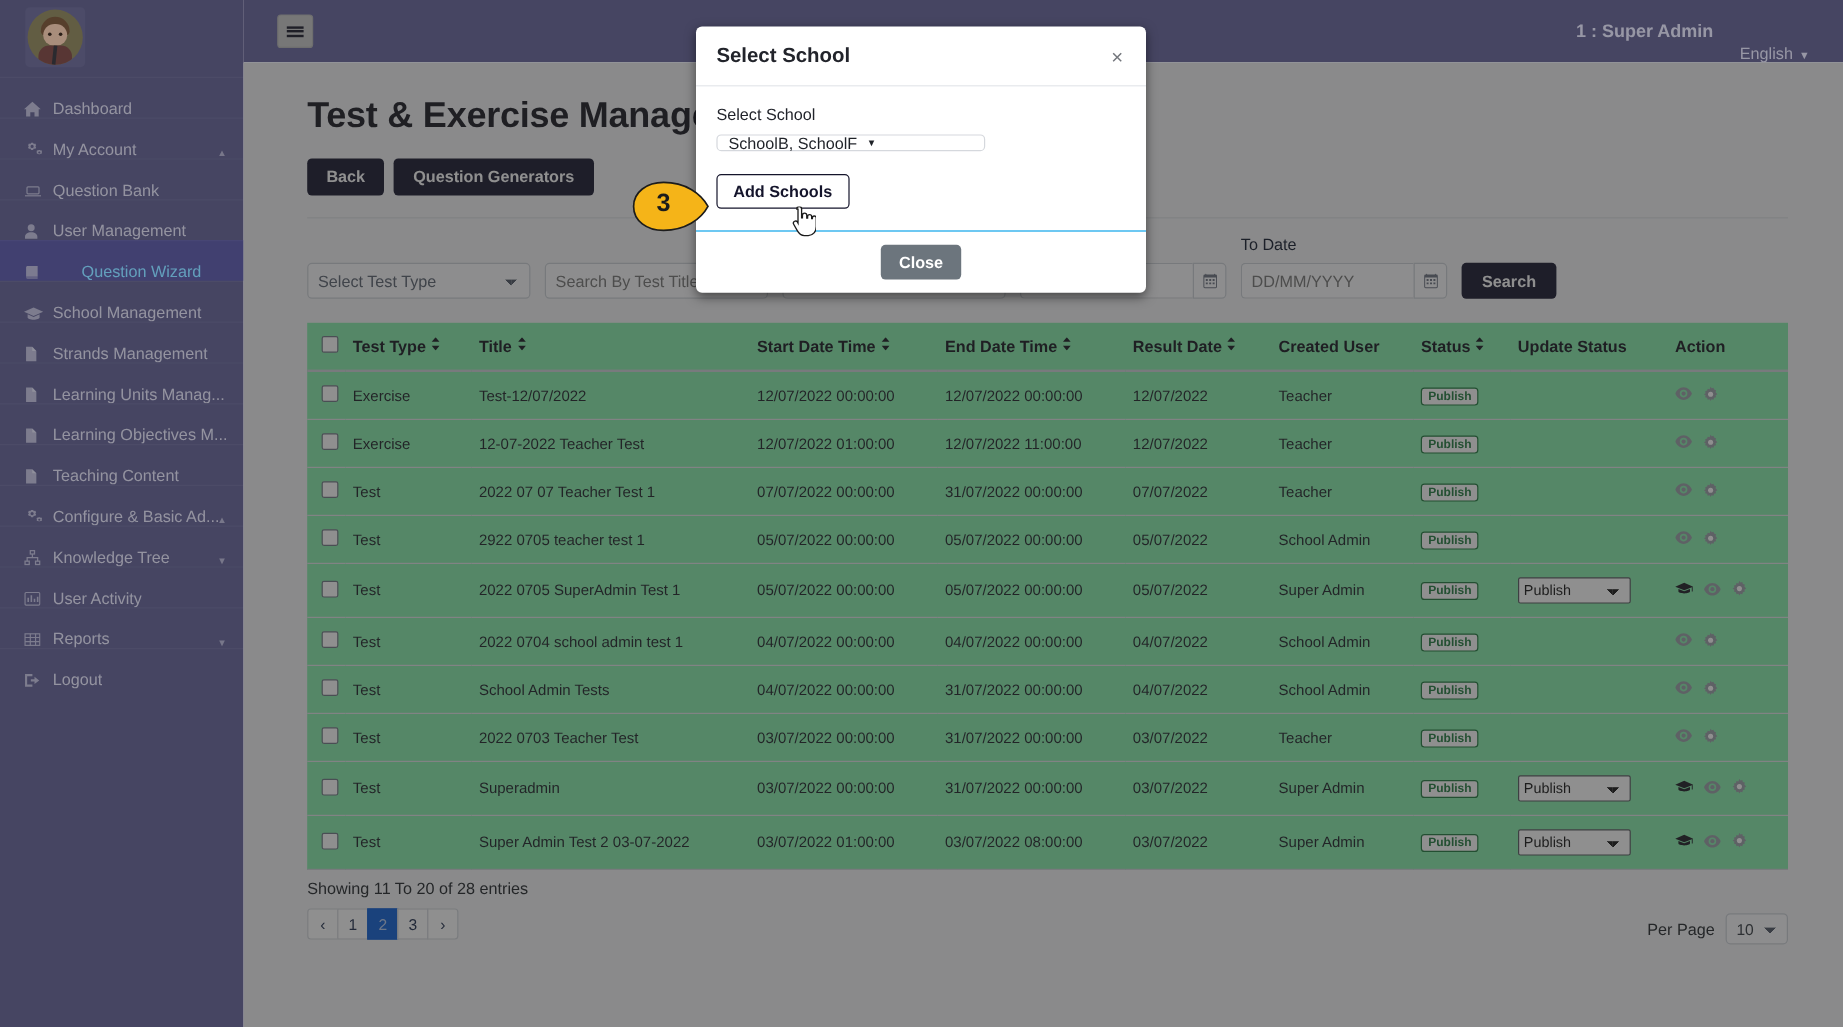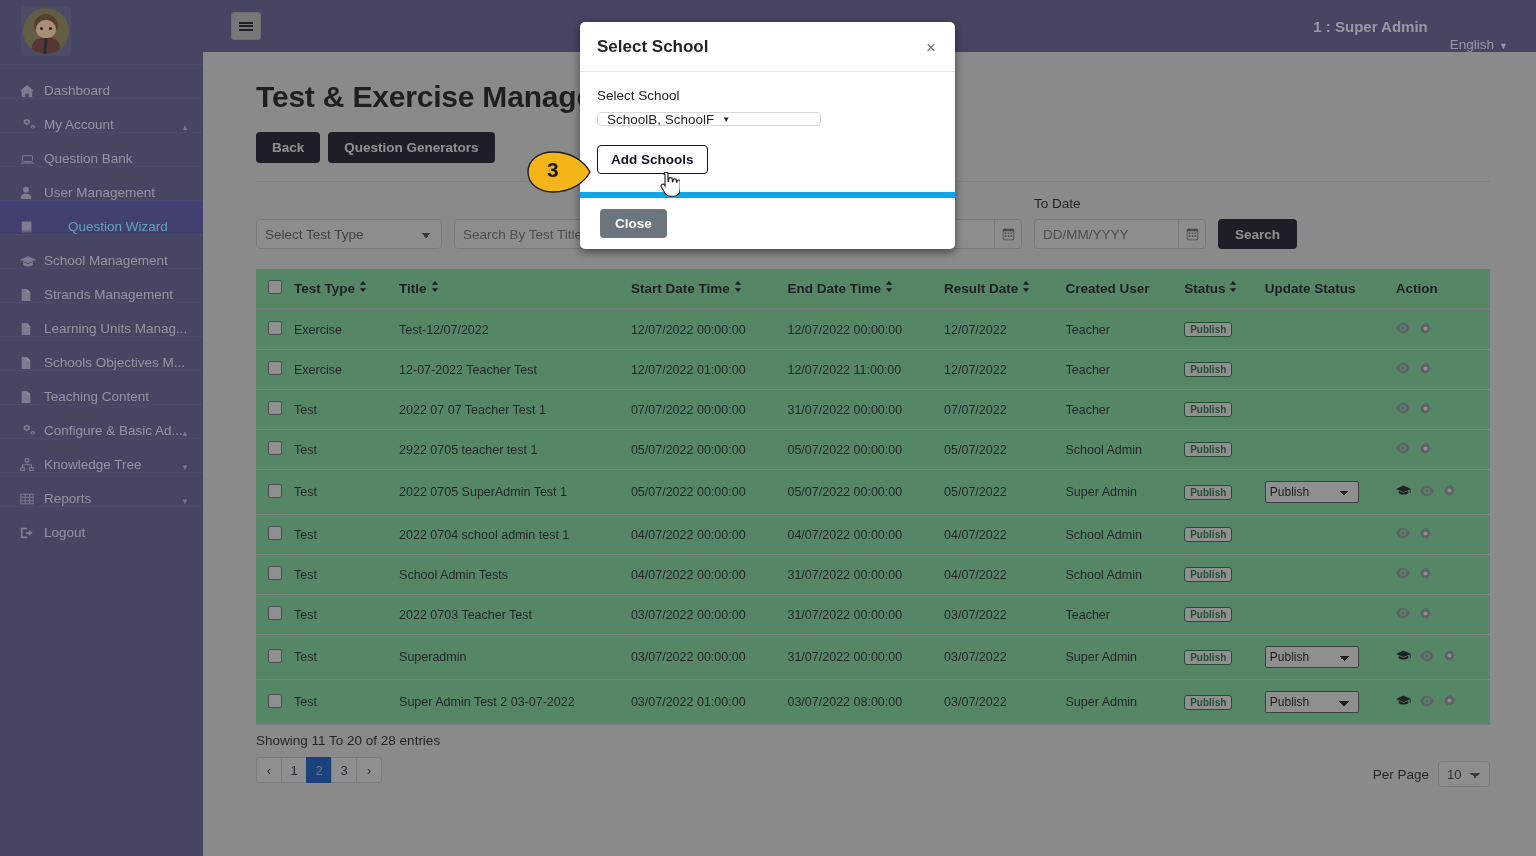--- a/index.html
+++ b/index.html
@@ -232,21 +232,21 @@
   }
   .ms-select .caret { font-size: 8px; margin-left: 8px; color: #1f2228; }
   .btn-add {
     margin-top: 19px; background: #fff; color: #14142b;
     border: 1px solid #14142b; border-radius: 4px;
     padding: 6px 13px; font-size: 13.5px; font-weight: bold; cursor: pointer;
     font-family: "Liberation Sans", sans-serif;
     position: relative;
   }
   .modal-foot {
-    border-top: 6px solid #0ea5e9; padding: 11px 20px; display: flex; justify-content: flex-start;
+    border-top: 1px solid #0ea5e9; padding: 11px 3px; display: flex; justify-content: center;
   }
   .btn-close {
     background: #6c757d; color: #fff; border: none; border-radius: 4px;
     padding: 7px 15px; font-size: 13.5px; font-weight: bold; cursor: pointer;
     font-family: "Liberation Sans", sans-serif;
   }
 
   
   .cursor-hand { position: absolute; left: 658px; top: 172px; z-index: 80; pointer-events: none; }
 
@@ -348,21 +348,21 @@
           </span>
           <span class="nav-label">Learning Units Manag...</span>
         </div>
         <div class="nav-item">
           <span class="nav-ico">
             <svg width="12" height="14" viewBox="0 0 14 16" fill="currentColor">
               <path d="M2 1h6l4 4v10H2z"></path>
               <path d="M8 1v4h4z" fill="#ffffff" opacity=".45"></path>
             </svg>
           </span>
-          <span class="nav-label">Schools Objectives M...</span>
+          <span class="nav-label">Learning Objectives M...</span>
         </div>
         <div class="nav-item">
           <span class="nav-ico">
             <svg width="12" height="14" viewBox="0 0 14 16" fill="currentColor">
               <path d="M2 1h6l4 4v10H2z"></path>
               <path d="M8 1v4h4z" fill="#ffffff" opacity=".45"></path>
             </svg>
           </span>
           <span class="nav-label">Teaching Content</span>
         </div>
@@ -380,20 +380,29 @@
           <span class="nav-ico">
             <svg width="14" height="14" viewBox="0 0 16 16" fill="none" stroke="currentColor" stroke-width="1.2">
               <rect x="6" y="1" width="4" height="3.2"></rect>
               <rect x="1" y="11" width="4" height="3.2"></rect>
               <rect x="11" y="11" width="4" height="3.2"></rect>
               <path d="M8 4.2v3.4M3 11V7.6h10V11"></path>
             </svg>
           </span>
           <span class="nav-label">Knowledge Tree</span>
           <span class="caret">▼</span>
+        </div>
+        <div class="nav-item">
+          <span class="nav-ico">
+            <svg width="14" height="14" viewBox="0 0 16 16" fill="none" stroke="currentColor" stroke-width="1.1">
+              <rect x="1" y="2" width="14" height="12" rx="1"></rect>
+              <path d="M4 11V7M7 11V4.5M10 11V8M13 11V6" stroke-width="1.5"></path>
+            </svg>
+          </span>
+          <span class="nav-label">User Activity</span>
         </div>
         <div class="nav-item">
           <span class="nav-ico">
             <svg width="14" height="14" viewBox="0 0 16 16" fill="none" stroke="currentColor" stroke-width="1.1">
               <rect x="1" y="2.5" width="14" height="11"></rect>
               <path d="M1 6h14M1 10h14M6 2.5v11M11 2.5v11"></path>
             </svg>
           </span>
           <span class="nav-label">Reports</span>
           <span class="caret">▼</span>

